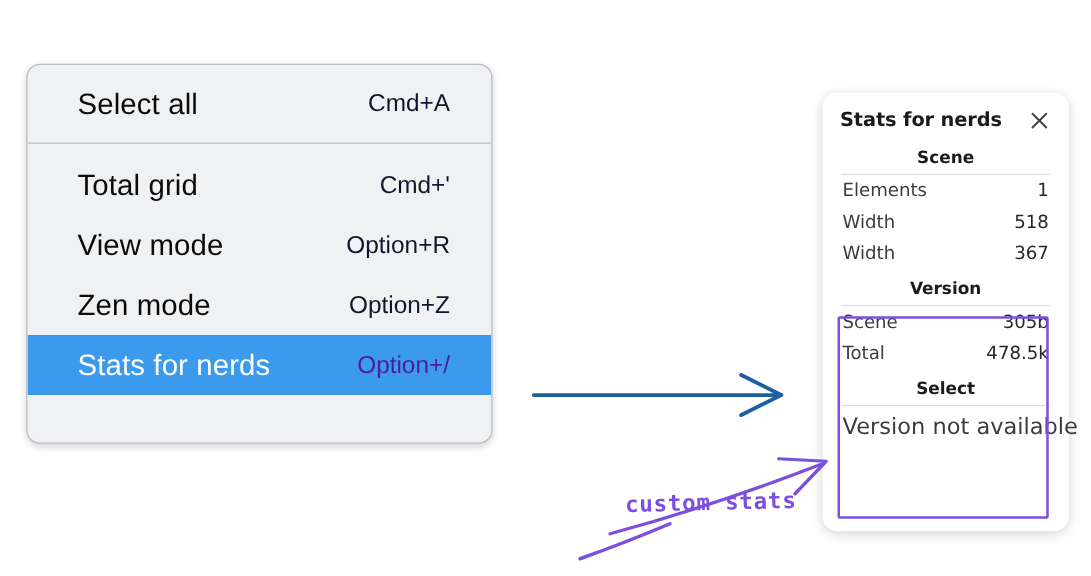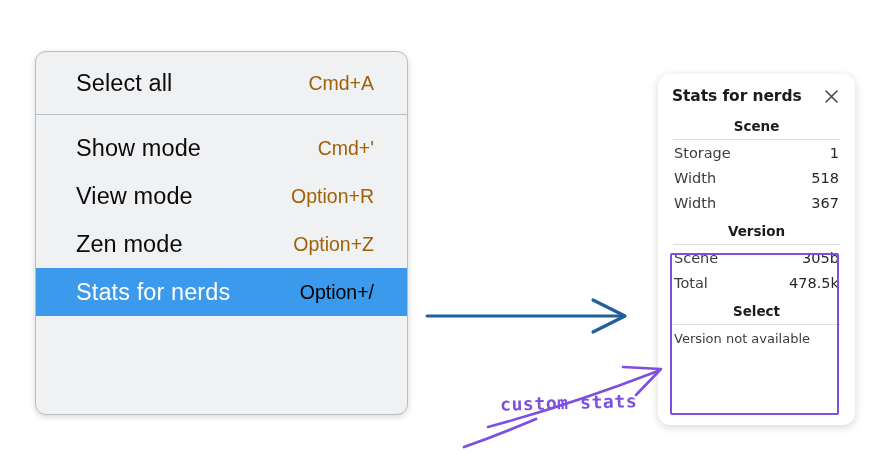--- a/index.html
+++ b/index.html
@@ -11,24 +11,24 @@
     height: 461px;
     background: #ffffff;
     font-family: "Liberation Sans", sans-serif;
     position: relative;
     overflow: hidden;
   }
 
   
   .context-menu {
     position: absolute;
-    left: 35px;
+    left: 21px;
     top: 51px;
     width: 373px;
-    height: 364px;
+    height: 304px;
     background: #f0f1f3;
     border: 1px solid #b9bec4;
     border-radius: 11px;
     box-sizing: border-box;
     box-shadow: 0 2px 6px rgba(0,0,0,0.16);
     overflow: hidden;
     padding-top: 7px;
   }
   .menu-group { }
   .menu-row {
@@ -40,28 +40,28 @@
     box-sizing: border-box;
   }
   .menu-label {
     font-size: 23.5px;
     color: #0b0b0c;
     letter-spacing: 0.1px;
     white-space: nowrap;
   }
   .menu-shortcut {
     font-size: 19.5px;
-    color: #a16207;
+    color: #0f172a;
     white-space: nowrap;
   }
   .menu-row.selected {
     background: #3b9aec;
   }
   .menu-row.selected .menu-label { color: #ffffff; }
-  .menu-row.selected .menu-shortcut { color: #000000; }
+  .menu-row.selected .menu-shortcut { color: #4c1d95; }
   .menu-divider {
     height: 1px;
     background: #b9bec4;
     margin: 7px 0 9px 0;
   }
 
   
   .blue-arrow {
     position: absolute;
     left: 425px;
@@ -123,21 +123,21 @@
   .stat-row {
     display: flex;
     justify-content: space-between;
     align-items: center;
     font-size: 14.5px;
     color: #3b3c40;
     padding: 4.5px 2px 4.5px 2px;
   }
   .stat-row .v { color: #26272b; }
   .stat-full {
-    font-size: 13px;
+    font-size: 18px;
     color: #3b3c40;
     padding: 6px 2px 4px 2px;
     white-space: nowrap;
   }
 
   
   .purple-box {
     position: absolute;
     left: 670px;
     top: 253px;
@@ -180,21 +180,21 @@
     <div class="menu-row">
       <span class="menu-label">Select all</span>
       <span class="menu-shortcut">Cmd+A</span>
     </div>
   </div>
 
   <div class="menu-divider"></div>
 
   <div class="menu-group">
     <div class="menu-row">
-      <span class="menu-label">Show mode</span>
+      <span class="menu-label">Total grid</span>
       <span class="menu-shortcut">Cmd+'</span>
     </div>
     <div class="menu-row">
       <span class="menu-label">View mode</span>
       <span class="menu-shortcut">Option+R</span>
     </div>
     <div class="menu-row">
       <span class="menu-label">Zen mode</span>
       <span class="menu-shortcut">Option+Z</span>
     </div>
@@ -217,21 +217,21 @@
     <span class="close-icon">
       <svg width="17" height="17" viewBox="0 0 17 17">
         <path d="M3 3 L14 14 M14 3 L3 14" stroke="#404145" stroke-width="1.5" stroke-linecap="round"></path>
       </svg>
     </span>
   </div>
 
   <div class="section-head first">Scene</div>
   <div class="rule"></div>
   <div class="stat-row">
-    <span class="k">Storage</span>
+    <span class="k">Elements</span>
     <span class="v">1</span>
   </div>
   <div class="stat-row">
     <span class="k">Width</span>
     <span class="v">518</span>
   </div>
   <div class="stat-row">
     <span class="k">Width</span>
     <span class="v">367</span>
   </div>

